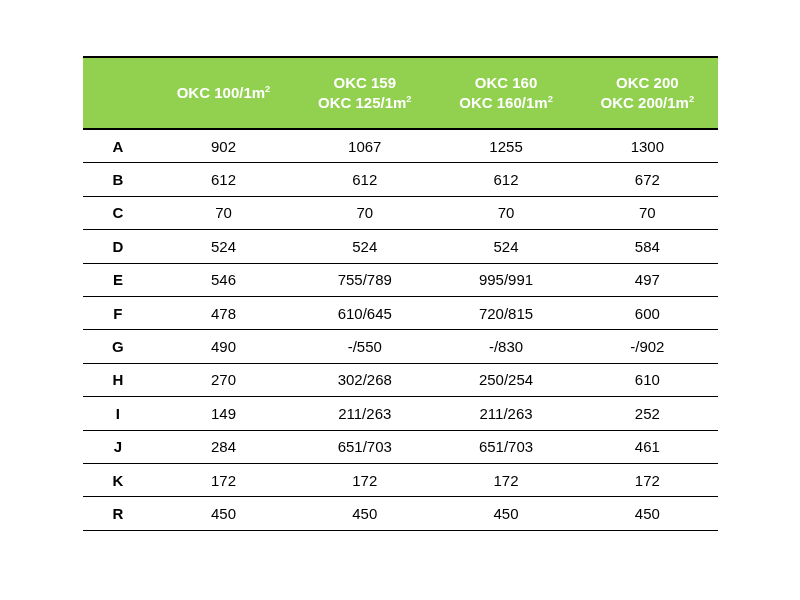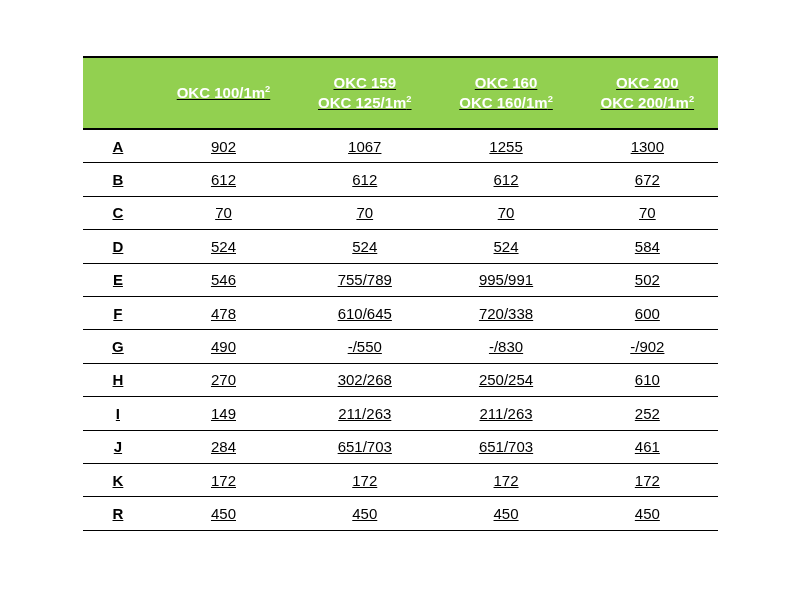--- a/index.html
+++ b/index.html
@@ -20,21 +20,20 @@
   .table-container {
     position: absolute;
     left: 83px;
     top: 56px;
     width: 635px;
   }
   table.spec-table {
     width: 100%;
     border-collapse: collapse;
     table-layout: fixed;
-    text-decoration: underline;
   }
   table.spec-table thead th {
     background: var(--header-bg, #92d050);
     color: var(--header-text, #ffffff);
     border-top: 2px solid var(--border-color, #000000);
     border-bottom: 2px solid var(--border-color, #000000);
     height: 70px;
     font-size: 15px;
     font-weight: bold;
     text-align: center;
@@ -124,27 +123,27 @@
             <td>524</td>
             <td>524</td>
             <td>524</td>
             <td>584</td>
           </tr>
           <tr>
             <td class="row-label">E</td>
             <td>546</td>
             <td>755/789</td>
             <td>995/991</td>
-            <td>502</td>
+            <td>497</td>
           </tr>
           <tr>
             <td class="row-label">F</td>
             <td>478</td>
             <td>610/645</td>
-            <td>720/338</td>
+            <td>720/815</td>
             <td>600</td>
           </tr>
           <tr>
             <td class="row-label">G</td>
             <td>490</td>
             <td>-/550</td>
             <td>-/830</td>
             <td>-/902</td>
           </tr>
           <tr>

